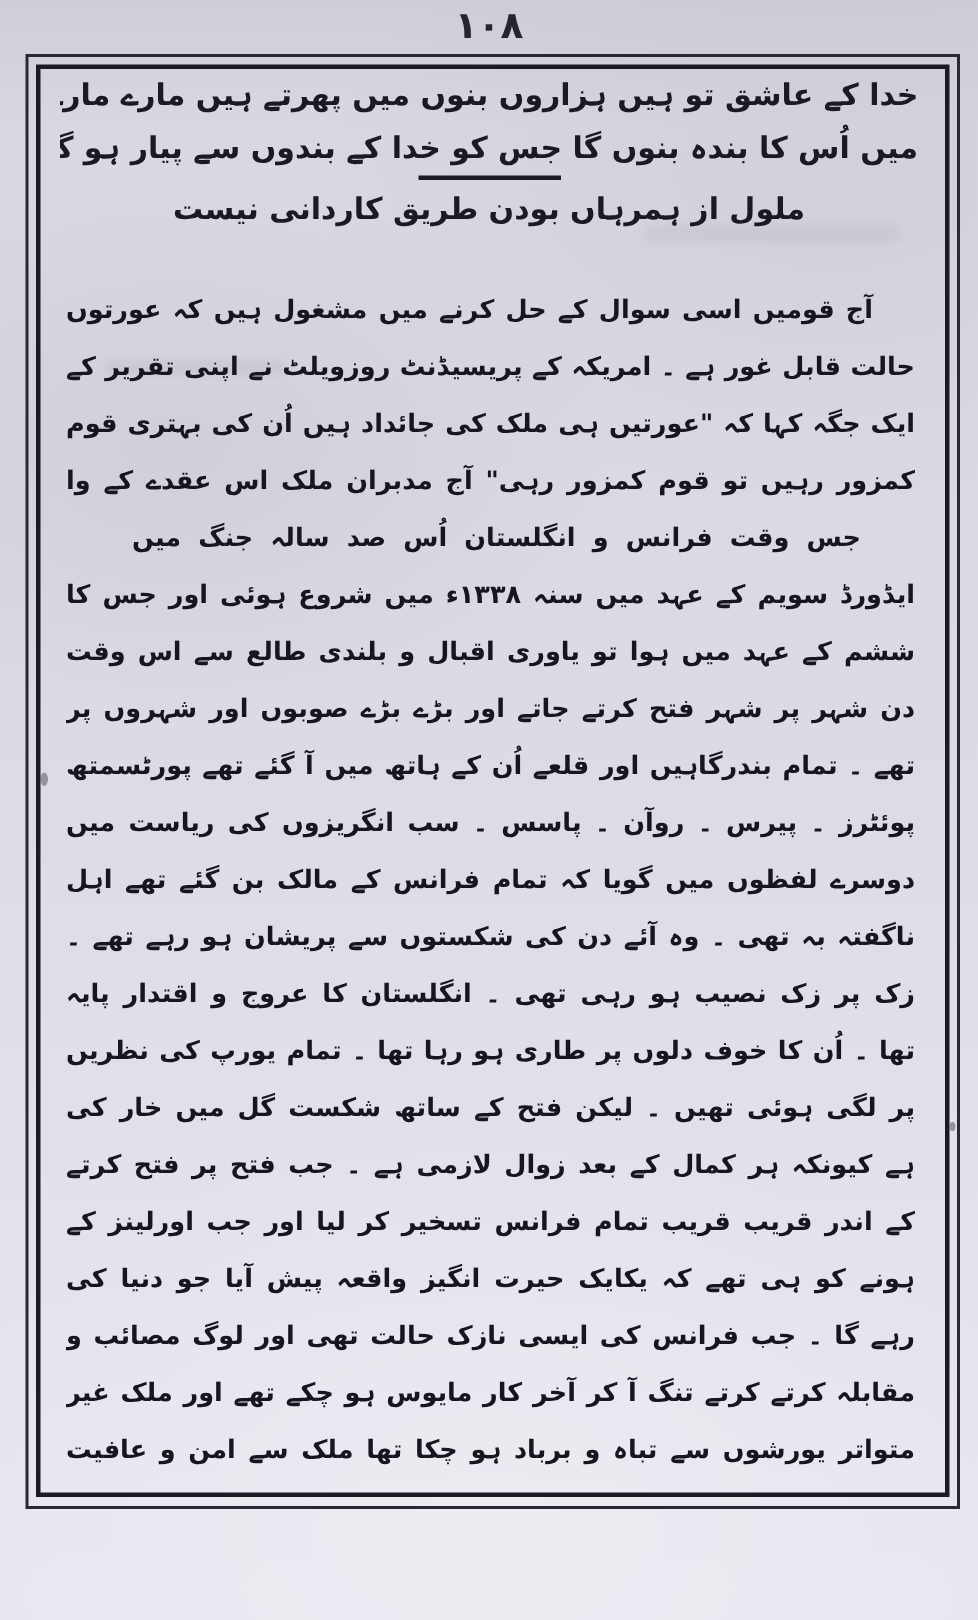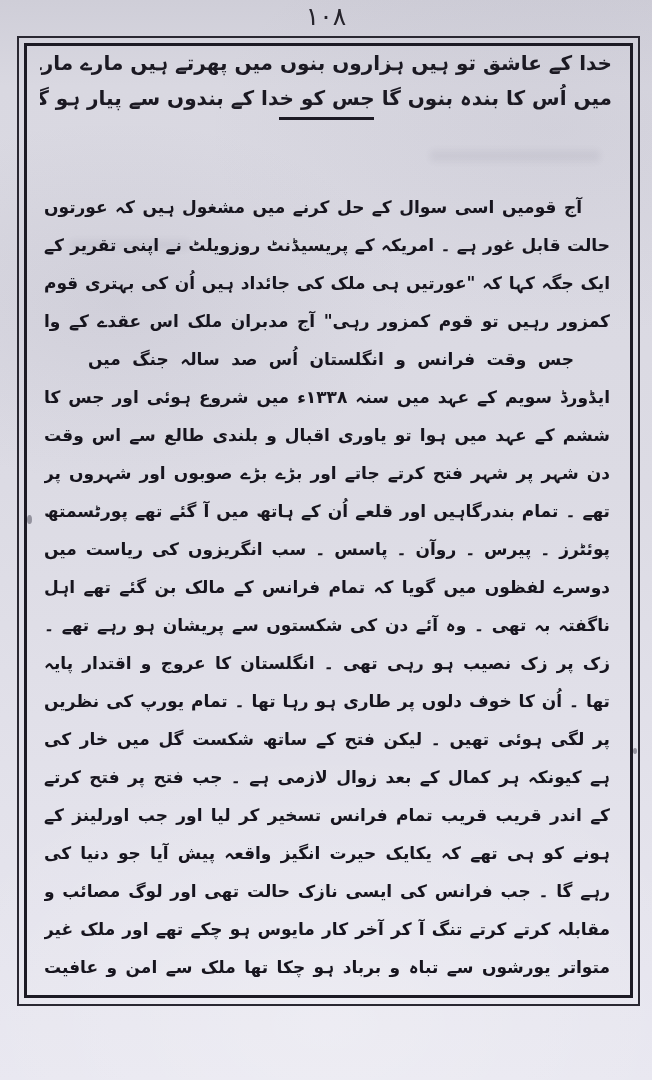--- a/index.html
+++ b/index.html
@@ -10,21 +10,21 @@
   }
   .paper-texture{
     position:absolute;inset:0;pointer-events:none;
     background:
       radial-gradient(ellipse 420px 260px at 18% 28%, rgba(120,118,140,.10), transparent 70%),
       radial-gradient(ellipse 500px 300px at 85% 12%, rgba(120,118,140,.08), transparent 70%),
       radial-gradient(ellipse 600px 400px at 50% 95%, rgba(255,255,255,.25), transparent 70%);
   }
   .page-number{
     position:absolute;top:2px;left:0;right:0;text-align:center;
-    font-size:25px;font-weight:normal;color:#26242c;letter-spacing:2px;
+    font-size:25px;font-weight:bold;color:#26242c;letter-spacing:2px;
   }
   .frame-outer{
     position:absolute;left:17px;top:36px;width:619px;height:966px;
     border:2px solid #2a2832;
   }
   .frame-inner{
     position:absolute;left:5px;top:5px;right:5px;bottom:6px;
     border:3px solid #1c1a24;
   }
   .epigraph{
@@ -71,20 +71,21 @@
 
 <div class="bleed g1"></div>
 <div class="bleed g2"></div>
 <div class="speck s1"></div>
 <div class="speck s2"></div>
 
 <div class="epigraph">
   <div class="ep-line">خدا کے عاشق تو ہیں ہزاروں بنوں میں پھرتے ہیں مارے مارے</div>
   <div class="ep-line">میں اُس کا بندہ بنوں گا جس کو خدا کے بندوں سے پیار ہو گا</div>
   <div class="couplet-sep"></div>
+  <div class="ep-line">ملول از ہمرہاں بودن طریق کاردانی نیست</div>
 </div>
 
 <div class="body-text">
   <div class="b-line indent-p1">آج قومیں اسی سوال کے حل کرنے میں مشغول ہیں کہ عورتوں کی موجودہ</div>
   <div class="b-line">حالت قابل غور ہے ۔ امریکہ کے پریسیڈنٹ روزویلٹ نے اپنی تقریر کے دوران میں</div>
   <div class="b-line">ایک جگہ کہا کہ "عورتیں ہی ملک کی جائداد ہیں اُن کی بہتری قوم کی بہتری ہے اگر وہ</div>
   <div class="b-line">کمزور رہیں تو قوم کمزور رہی" آج مدبران ملک اس عقدے کے وا کرنے پر تلے ہوئے ہیں</div>
   <div class="b-line indent-p2">جس وقت فرانس و انگلستان اُس صد سالہ جنگ میں مصروف تھے جو</div>
   <div class="b-line">ایڈورڈ سویم کے عہد میں سنہ ١٣٣٨ء میں شروع ہوئی اور جس کا خاتمہ سنہ ١٤٥٣ء میں ہنری</div>
   <div class="b-line">ششم کے عہد میں ہوا تو یاوری اقبال و بلندی طالع سے اس وقت انگریز آئے</div>

